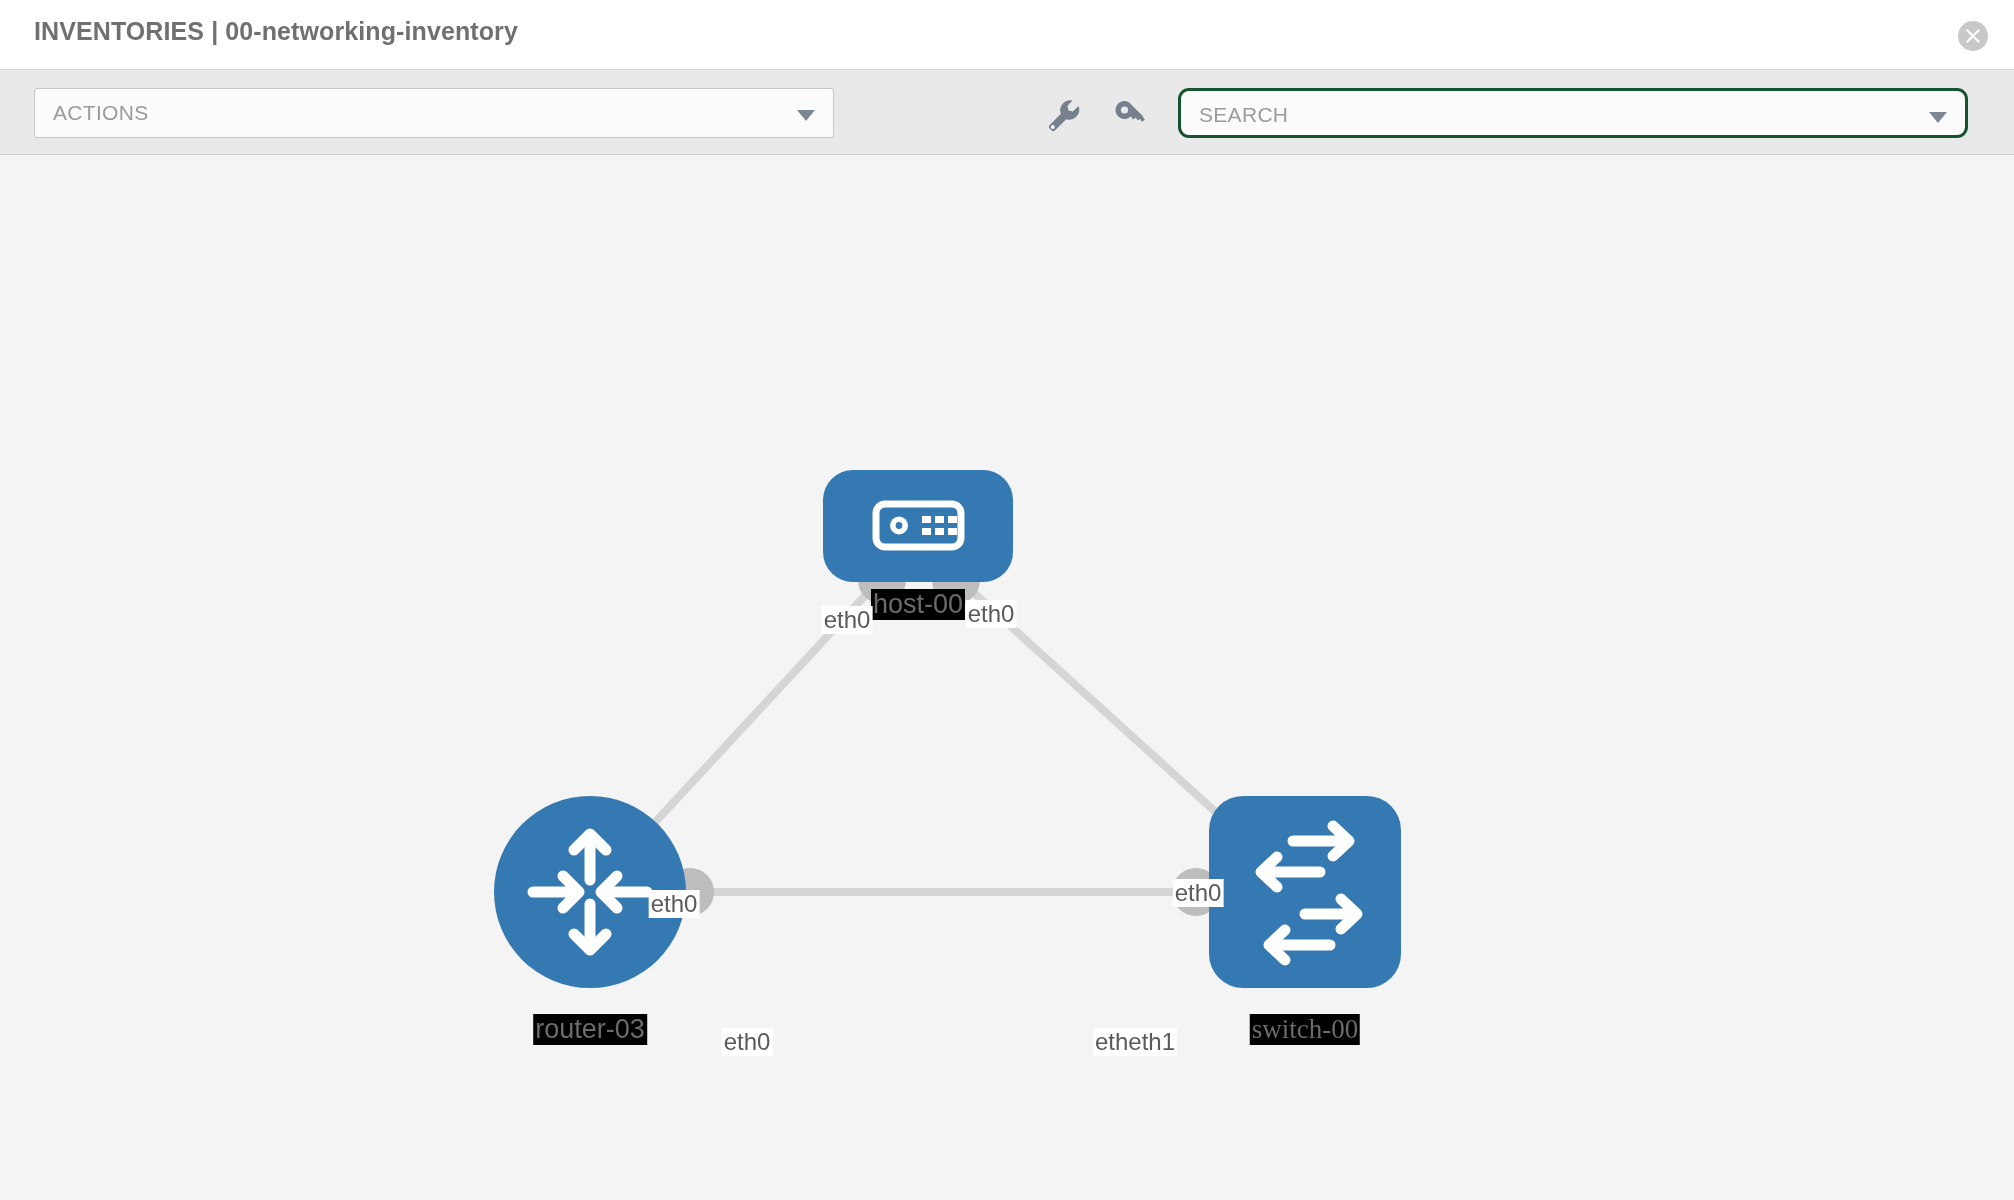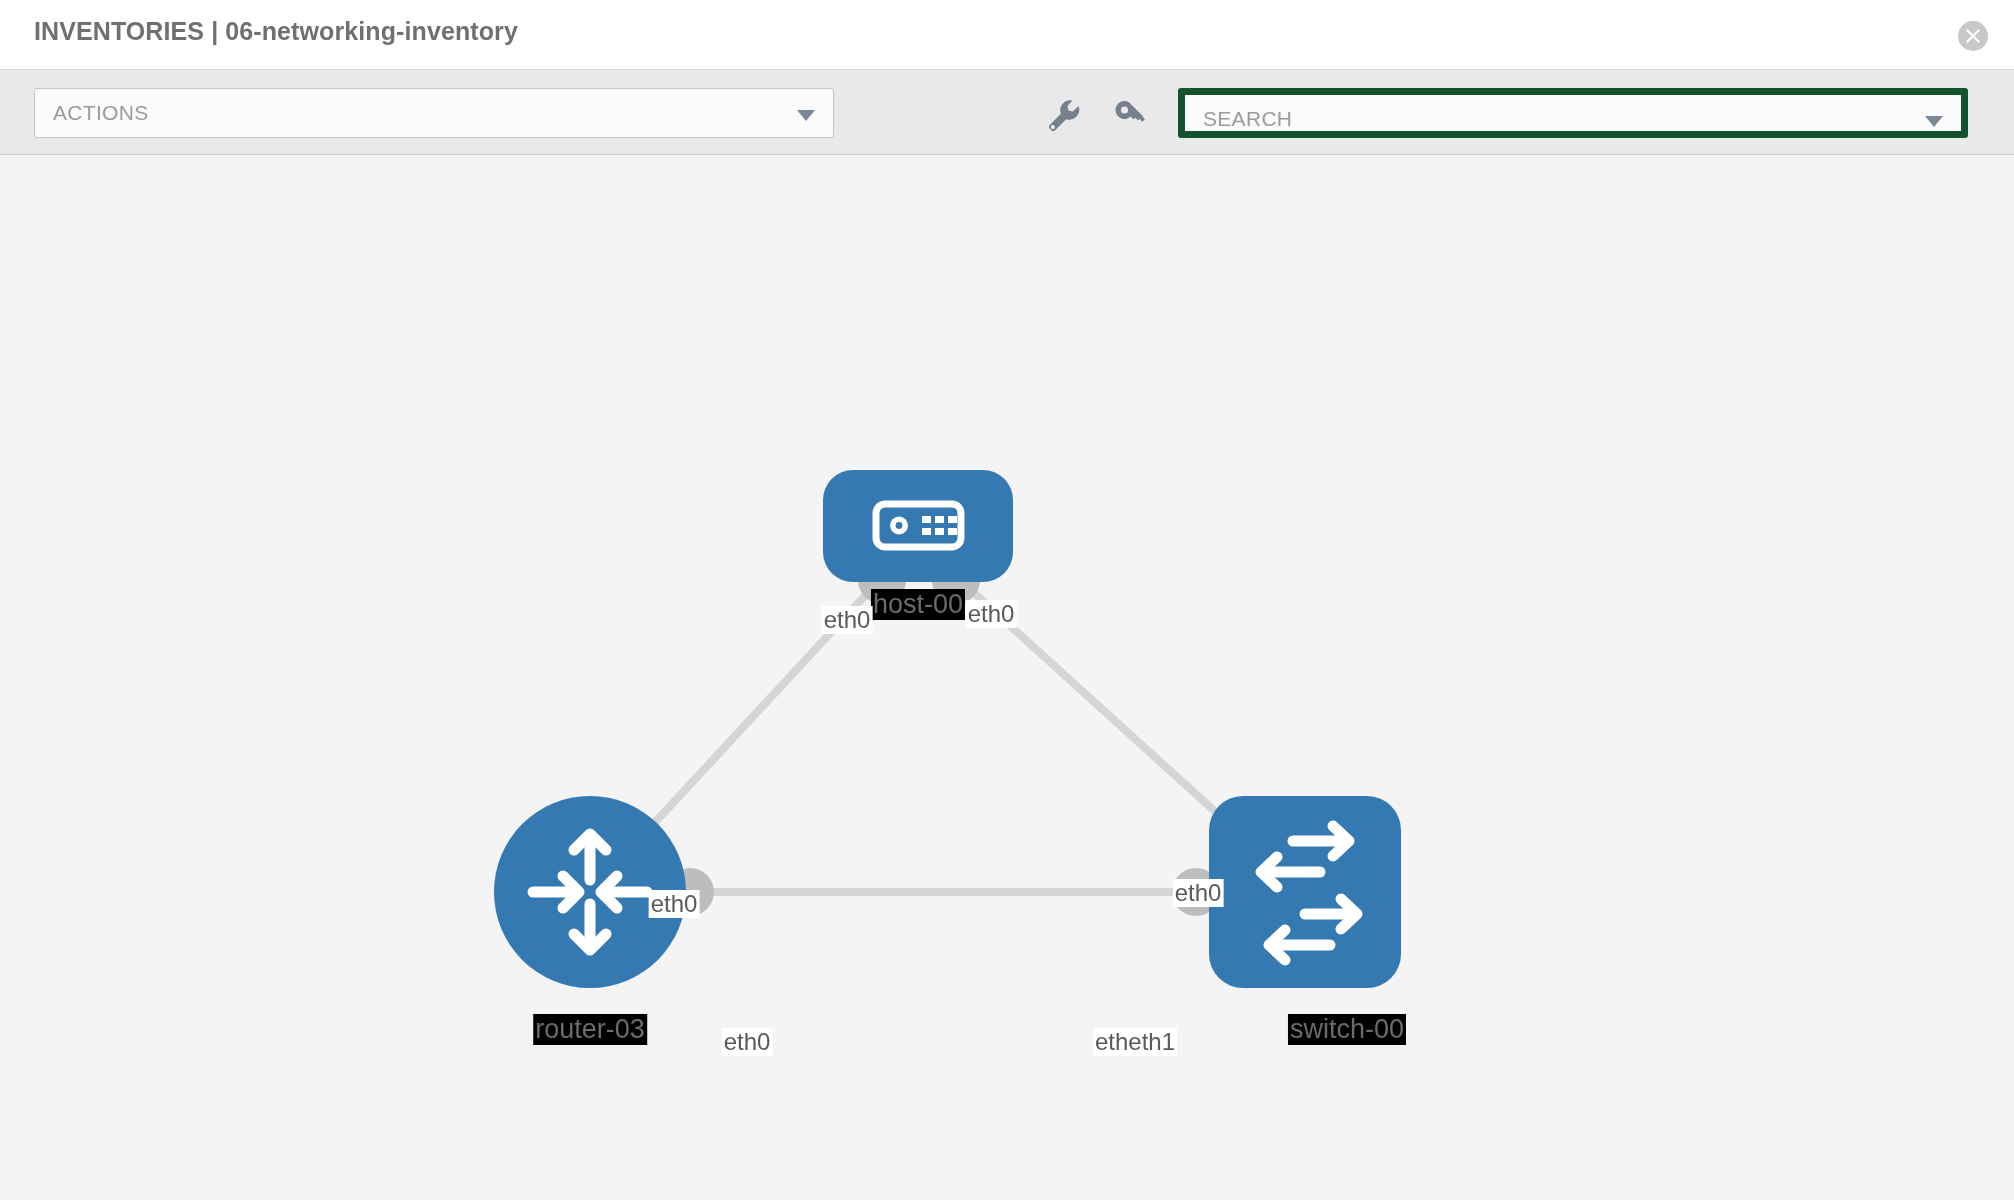--- a/index.html
+++ b/index.html
@@ -89,22 +89,22 @@
     cursor: pointer;
   }
   .tool-icon.wrench { left: 1042px; }
   .tool-icon.key    { left: 1110px; }
 
   .search-box {
     position: absolute;
     left: 1178px; top: 18px;
     width: 790px; height: 50px;
     background: #fbfbfb;
-    border: 7px solid #14532d;
-    border-radius: 3px;
+    border: 3px solid #14532d;
+    border-radius: 11px;
     box-sizing: border-box;
     cursor: text;
     padding-left: 39px;
   }
   .search-box .label {
     position: absolute;
     left: 18px; top: 12px;
     font-size: 21px;
     color: #9b9b9b;
     letter-spacing: 0.3px;
@@ -144,21 +144,21 @@
     padding: 0 2px;
     transform: translateX(-50%);
   }
 </style>
 </head>
 <body>
 
 <div id="app">
 
   <div class="header">
-    <div class="page-title">INVENTORIES | 06-networking-inventory</div>
+    <div class="page-title">INVENTORIES | 00-networking-inventory</div>
     <div class="close-btn">
       <svg width="30" height="30" viewBox="0 0 30 30">
         <path d="M9.5 8 L15 13.5 L20.5 8 L22 9.5 L16.5 15 L22 20.5 L20.5 22 L15 16.5 L9.5 22 L8 20.5 L13.5 15 L8 9.5 Z" fill="#ffffff"></path>
       </svg>
     </div>
   </div>
 
   <div class="toolbar">
 
     <div class="actions-select">
@@ -254,21 +254,21 @@
           <polyline points="1341,744 1357,759 1341,774"></polyline>
 
           <line x1="1330" y1="790" x2="1270" y2="790"></line>
           <polyline points="1285,775 1269,790 1285,805"></polyline>
         </g>
       </g>
     </svg>
 
     <div class="node-label" style="left:918px; top:434px;">host-00</div>
     <div class="node-label" style="left:590px; top:859px;">router-03</div>
-    <div class="node-label" style="left:1347px; top:859px;">switch-00</div>
+    <div class="node-label" style="left:1305px; top:859px;font-family:Liberation Serif, serif;">switch-00</div>
 
     <div class="edge-label" style="left:847px; top:451px;">eth0</div>
     <div class="edge-label" style="left:991px; top:445px;">eth0</div>
     <div class="edge-label" style="left:674px; top:735px;">eth0</div>
     <div class="edge-label" style="left:1198px; top:724px;">eth0</div>
     <div class="edge-label" style="left:747px; top:873px;">eth0</div>
     <div class="edge-label" style="left:1135px; top:873px;">etheth1</div>
 
   </div>
 </div>

